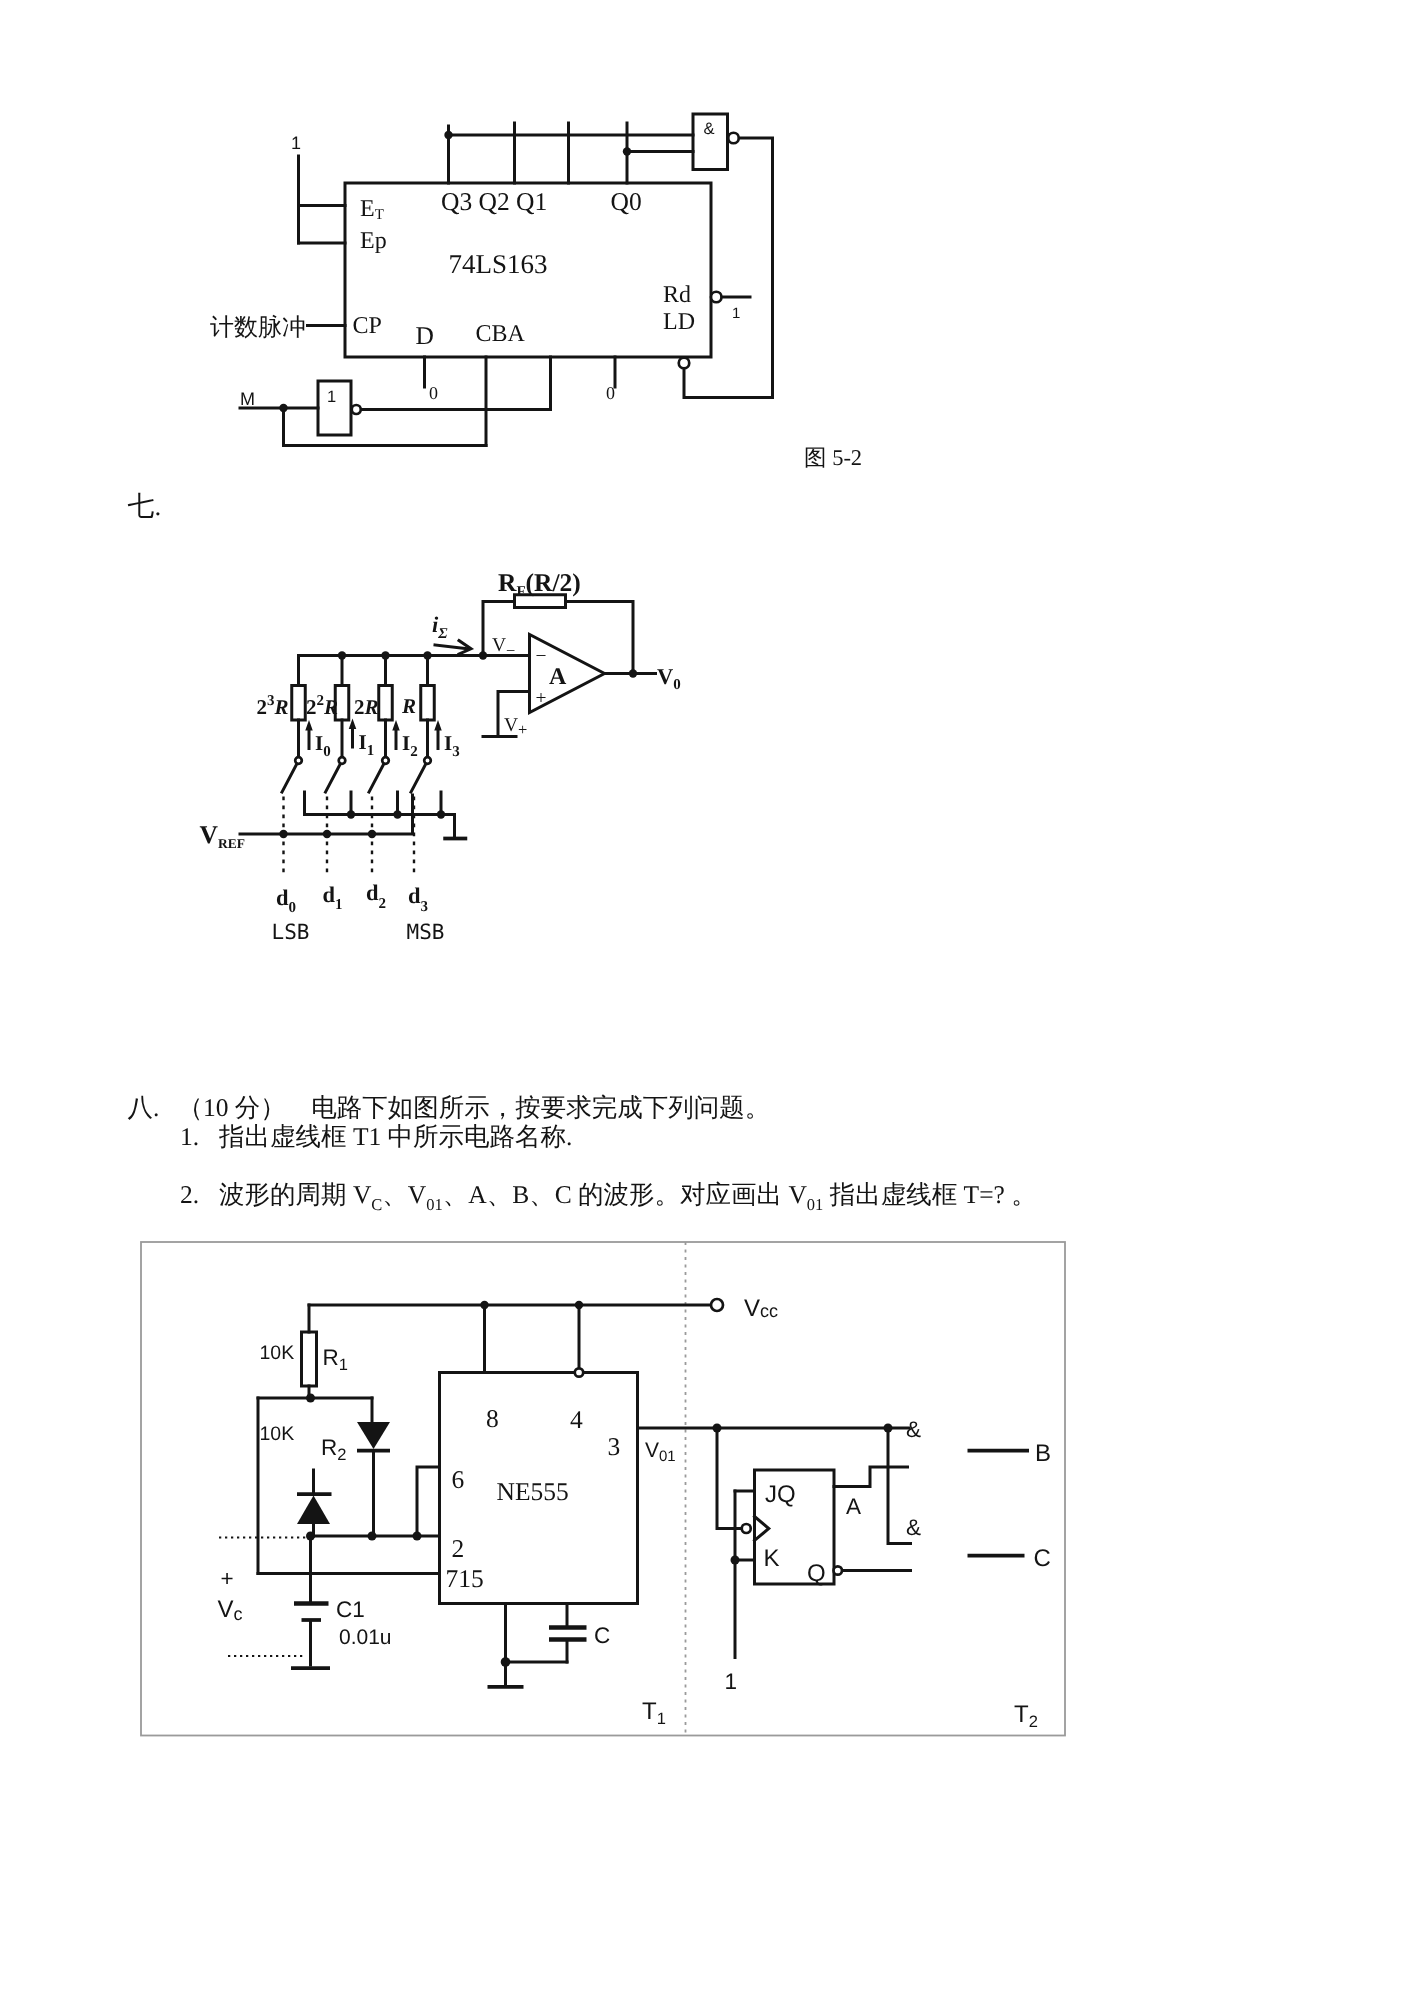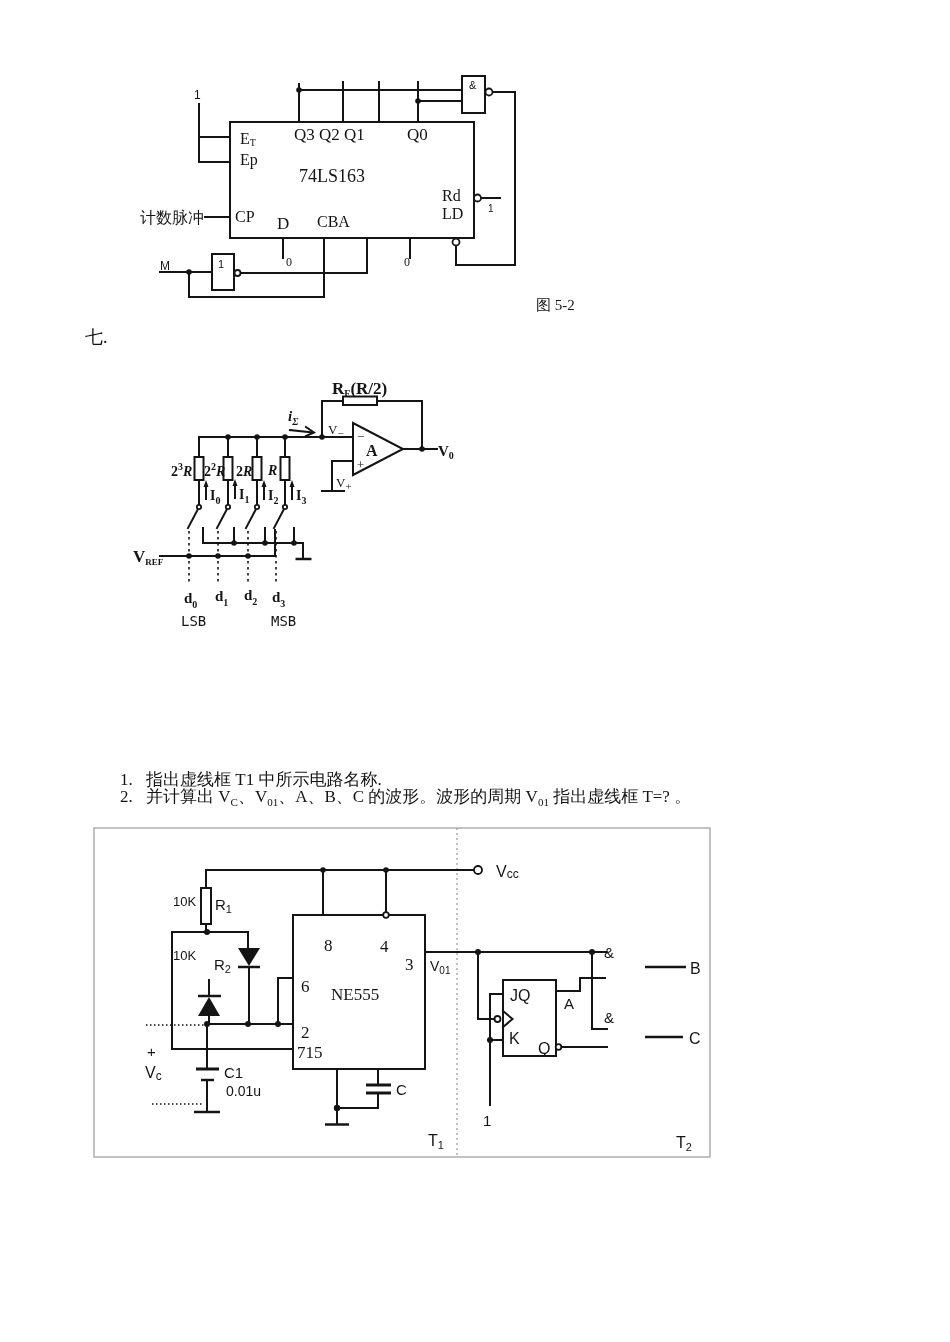--- a/index.html
+++ b/index.html
@@ -191,25 +191,28 @@
     <text x="296" y="500" class="fs b" font-size="14"><tspan>I</tspan><tspan dy="4" font-size="10">3</tspan></text>
     <text x="133" y="562" class="fs b" font-size="17"><tspan>V</tspan><tspan dy="3" font-size="9">REF</tspan></text>
     <text x="184" y="603" class="fs b" font-size="15"><tspan>d</tspan><tspan dy="5" font-size="10">0</tspan></text>
     <text x="215" y="601" class="fs b" font-size="15"><tspan>d</tspan><tspan dy="5" font-size="10">1</tspan></text>
     <text x="244" y="600" class="fs b" font-size="15"><tspan>d</tspan><tspan dy="5" font-size="10">2</tspan></text>
     <text x="272" y="602" class="fs b" font-size="15"><tspan>d</tspan><tspan dy="5" font-size="10">3</tspan></text>
     <text x="181" y="626" class="fm" font-size="14">LSB</text>
     <text x="271" y="626" class="fm" font-size="14">MSB</text>
   </svg>
 
-  <div class="tline" style="left:120px;top:768px;">
+  <div class="tline" style="left:85px;top:727px;">
+    <span class="marker">八.</span><span>（10 分）　电路下如图所示，按要求完成下列问题。</span>
+  </div>
+  <div class="tline" style="left:120px;top:746px;">
     <span class="inum">1.</span><span>指出虚线框 T1 中所示电路名称.</span>
   </div>
   <div class="tline" style="left:120px;top:785px;">
-    <span class="inum">2.</span><span><span>并计算出 V</span><sub>C</sub><span>、V</span><sub>01</sub><span>、A、B、C 的波形。波形的周期 V</span><sub>01</sub><span> 指出虚线框 T=? 。</span></span>
+    <span class="inum">2.</span><span><span>波形的周期 V</span><sub>C</sub><span>、V</span><sub>01</sub><span>、A、B、C 的波形。对应画出 V</span><sub>01</sub><span> 指出虚线框 T=? 。</span></span>
   </div>
 
   <svg style="left:88px;top:822px" width="634" height="344" viewBox="88 822 634 344">
     <rect x="94" y="828" width="616" height="329" class="lt"></rect>
     <path d="M457,828 V1157" class="lt" stroke-dasharray="2,3"></path>
 
     <g class="w">
       <path d="M206,870 H474"></path>
       <path d="M206,870 V888"></path>
         <path d="M206,924 V933"></path>

